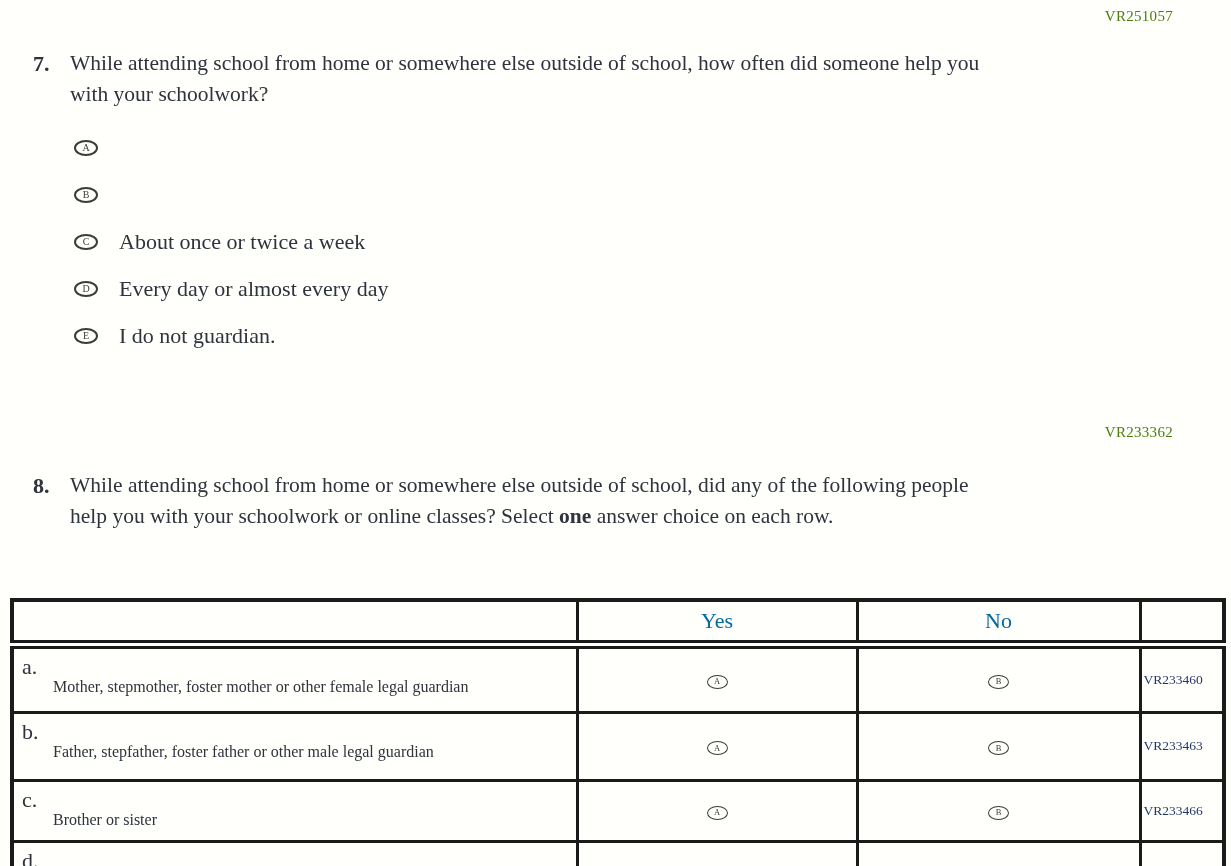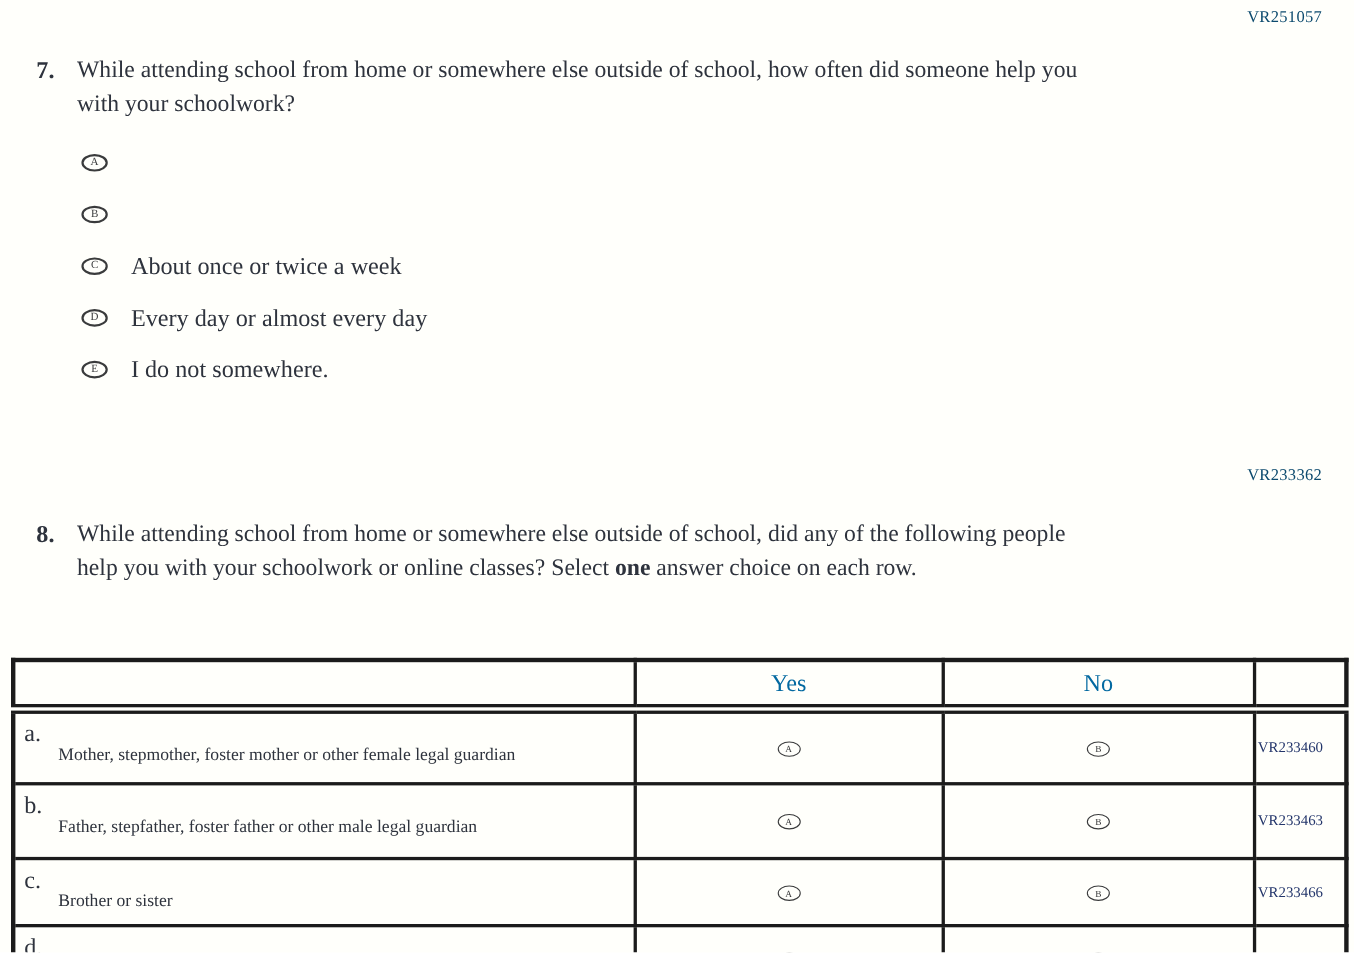--- a/index.html
+++ b/index.html
@@ -8,24 +8,24 @@
     position: relative;
     width: 1231px;
     height: 866px;
     background: #fffffb;
     font-family: "Liberation Serif", serif;
     color: #2e333d;
     overflow: hidden;
   }
   .vr-code {
     position: absolute;
-    right: 29px;
+    right: 58px;
     font-size: 15px;
     letter-spacing: 0.3px;
-    color: #0c4a6e;
+    color: #4d7c0f;
   }
   .vr-code.top { top: 8px; }
   .vr-code.mid { top: 424px; }
 
   .question {
     position: absolute;
     left: 33px;
     display: flex;
     align-items: flex-start;
   }
@@ -161,21 +161,21 @@
     <div class="option">
       <span class="bubble">C</span>
       <span class="option-label">About once or twice a week</span>
     </div>
     <div class="option">
       <span class="bubble">D</span>
       <span class="option-label">Every day or almost every day</span>
     </div>
     <div class="option">
       <span class="bubble">E</span>
-      <span class="option-label">I do not somewhere.</span>
+      <span class="option-label">I do not guardian.</span>
     </div>
   </div>
 
   <div class="vr-code mid">VR233362</div>
 
   <div class="question q8">
     <div class="qnum">8.</div>
     <div class="qtext"><span>While attending school from home or somewhere else outside of school, did any of the following people help you with your schoolwork or online classes? Select </span><b>one</b><span> answer choice on each row.</span></div>
   </div>
 

